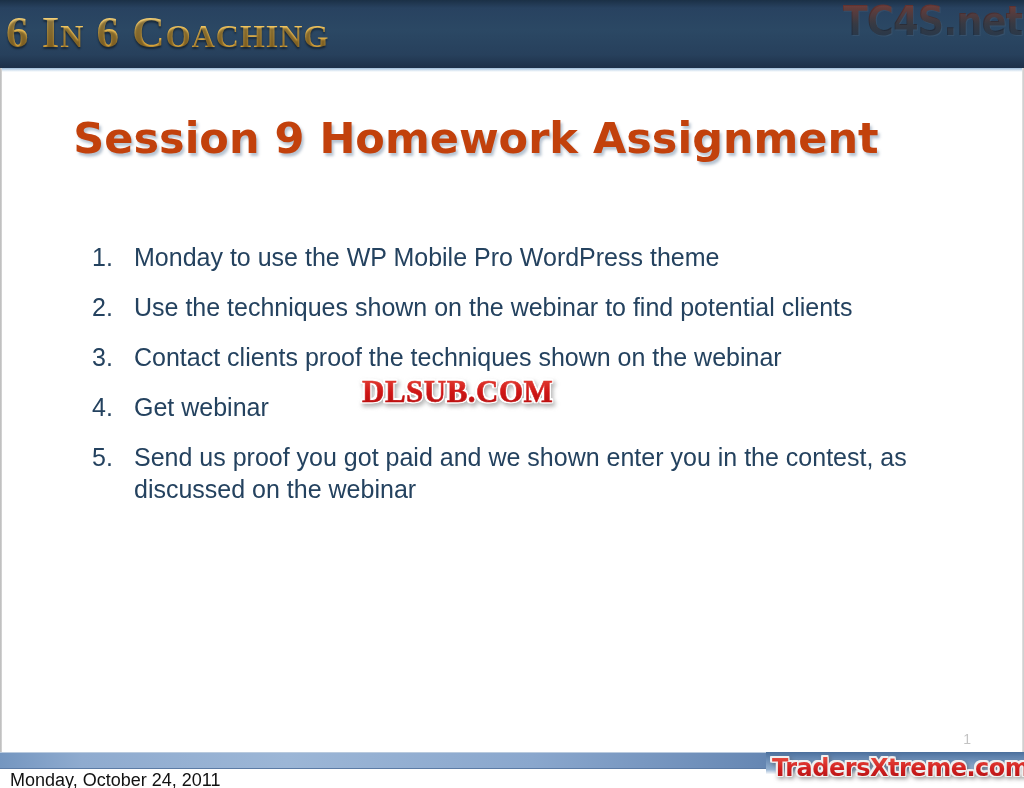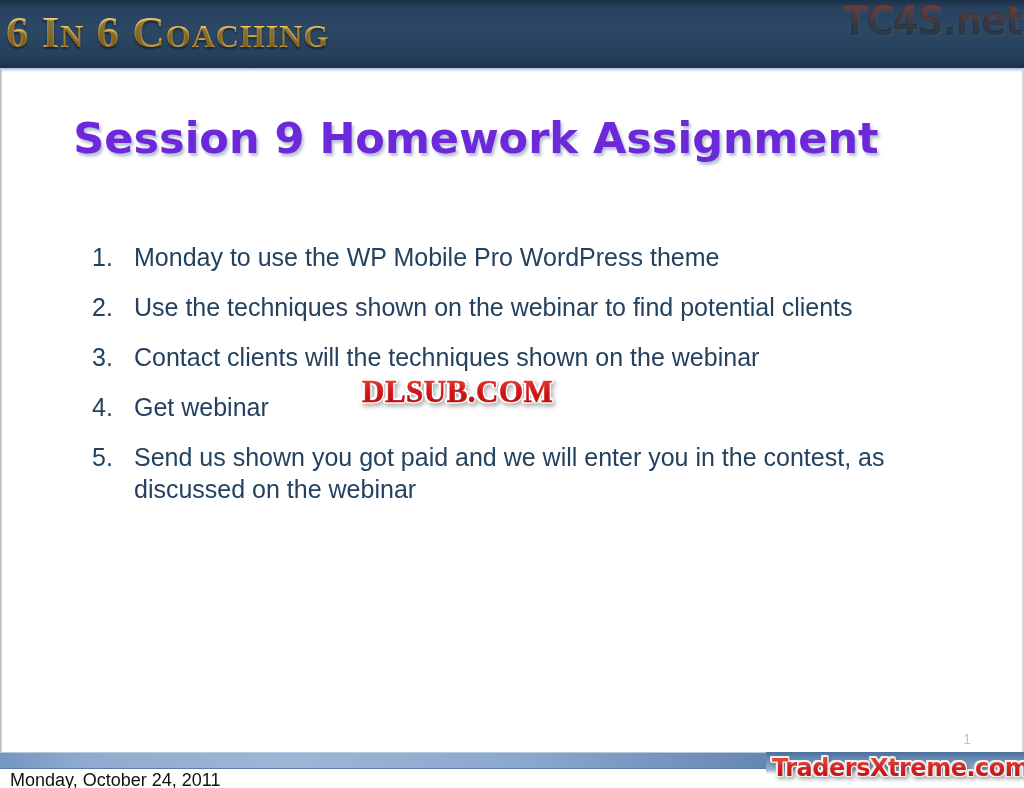--- a/index.html
+++ b/index.html
@@ -102,21 +102,21 @@
 
   
   #slide-title {
     position: absolute;
     left: 0; top: 113px;
     width: 952px;
     text-align: center;
     font-family: "DejaVu Sans", sans-serif;
     font-size: 43px;
     font-weight: 700;
-    color: #6d28d9;
+    color: #c2410c;
     letter-spacing: 0px;
     text-shadow: 2px 3px 3px rgba(90,120,150,0.45);
     white-space: nowrap;
   }
 
   
   #body-list {
     position: absolute;
     left: 92px;
     top: 241px;
@@ -259,31 +259,31 @@
       <span class="list-text">Monday to use the WP Mobile Pro WordPress theme</span>
     </div>
 
     <div class="list-item">
       <span class="list-num">2.</span>
       <span class="list-text">Use the techniques shown on the webinar to find potential clients</span>
     </div>
 
     <div class="list-item">
       <span class="list-num">3.</span>
-      <span class="list-text">Contact clients will the techniques shown on the webinar</span>
+      <span class="list-text">Contact clients proof the techniques shown on the webinar</span>
     </div>
 
     <div class="list-item">
       <span class="list-num">4.</span>
       <span class="list-text">Get webinar</span>
     </div>
 
     <div class="list-item">
       <span class="list-num">5.</span>
-      <span class="list-text">Send us shown you got paid and we will enter you in the contest, as discussed on the webinar</span>
+      <span class="list-text">Send us proof you got paid and we shown enter you in the contest, as discussed on the webinar</span>
     </div>
 
   </div>
 
   <div id="watermark">DLSUB.COM</div>
 
   <div id="page-number">1</div>
 
   <div id="footer-bar"></div>
 

